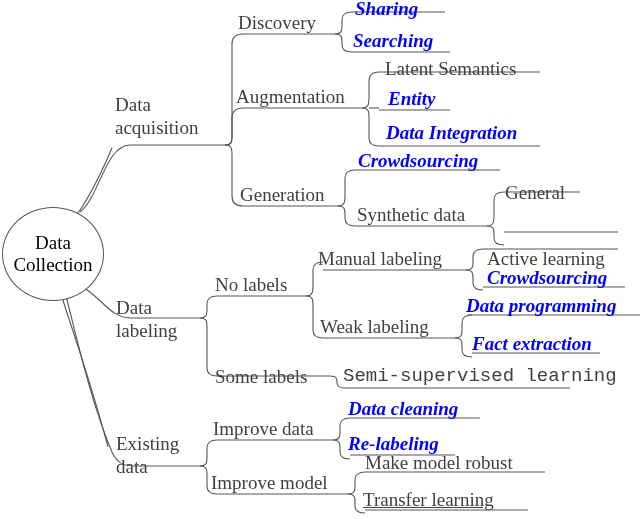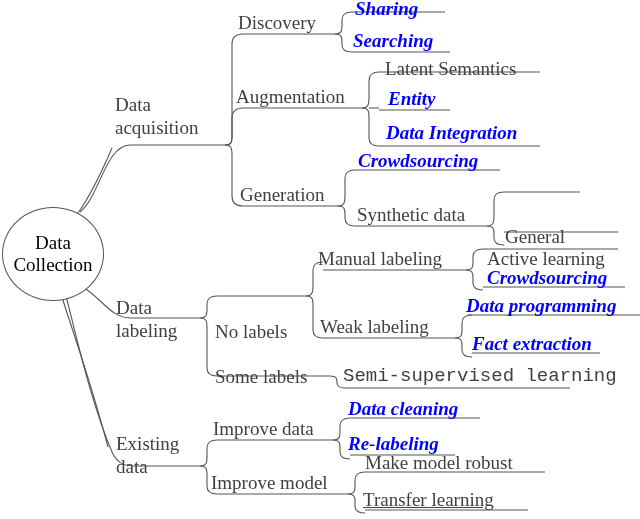--- a/index.html
+++ b/index.html
@@ -146,28 +146,28 @@
 
   <div class="node" style="left:385px;top:58px;">Latent Semantics</div>
   <div class="node blue" style="left:388px;top:88px;">Entity</div>
   <div class="node blue" style="left:386px;top:122px;text-align:right;">Data Integration</div>
 
   <div class="node" style="left:240px;top:184px;">Generation</div>
 
   <div class="node blue" style="left:358px;top:150px;">Crowdsourcing</div>
   <div class="node" style="left:357px;top:204px;">Synthetic data</div>
 
-  <div class="node" style="left:505px;top:182px;margin-top:44px;">General</div>
+  <div class="node" style="left:505px;top:182px;">General</div>
 
   <div class="node two-line" style="left:116px;top:296px;">
     <div>Data</div>
     <div>labeling</div>
   </div>
 
-  <div class="node" style="left:215px;top:274px;margin-top:47px;">No labels</div>
+  <div class="node" style="left:215px;top:274px;">No labels</div>
 
   <div class="node" style="left:318px;top:248px;">Manual labeling</div>
   <div class="node" style="left:487px;top:248px;">Active learning</div>
   <div class="node blue" style="left:487px;top:267px;">Crowdsourcing</div>
 
   <div class="node" style="left:320px;top:316px;">Weak labeling</div>
   <div class="node blue" style="left:466px;top:295px;">Data programming</div>
   <div class="node blue" style="left:472px;top:333px;">Fact extraction</div>
 
   <div class="node" style="left:215px;top:366px;">Some labels</div>

